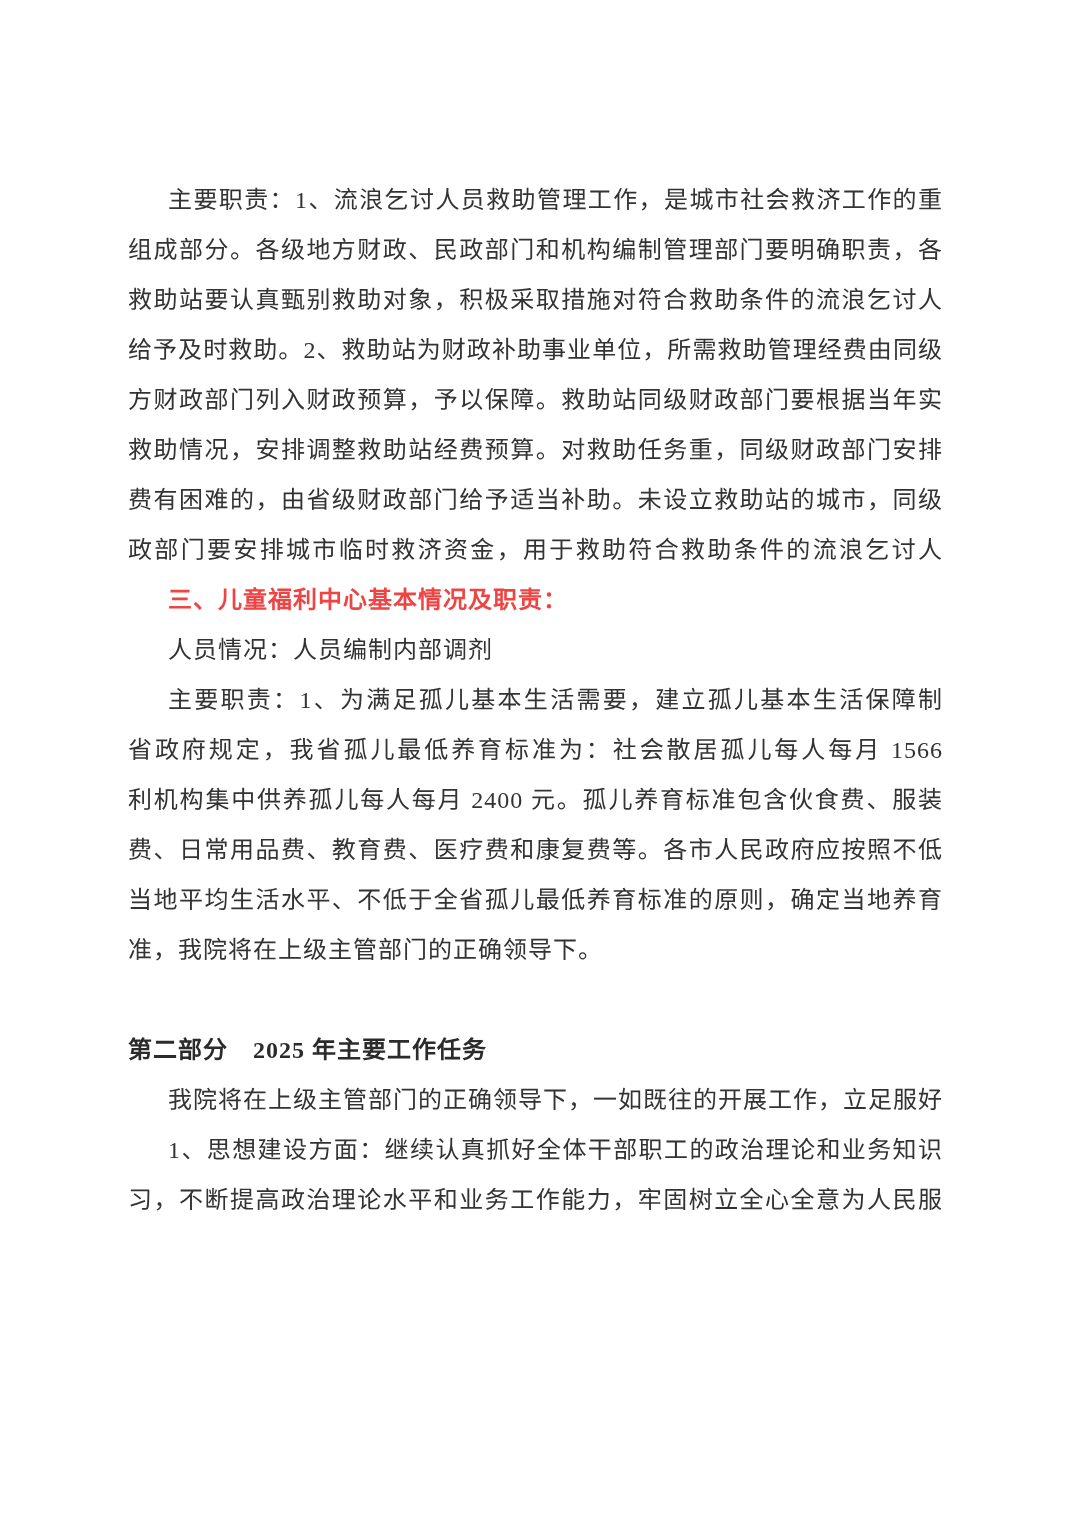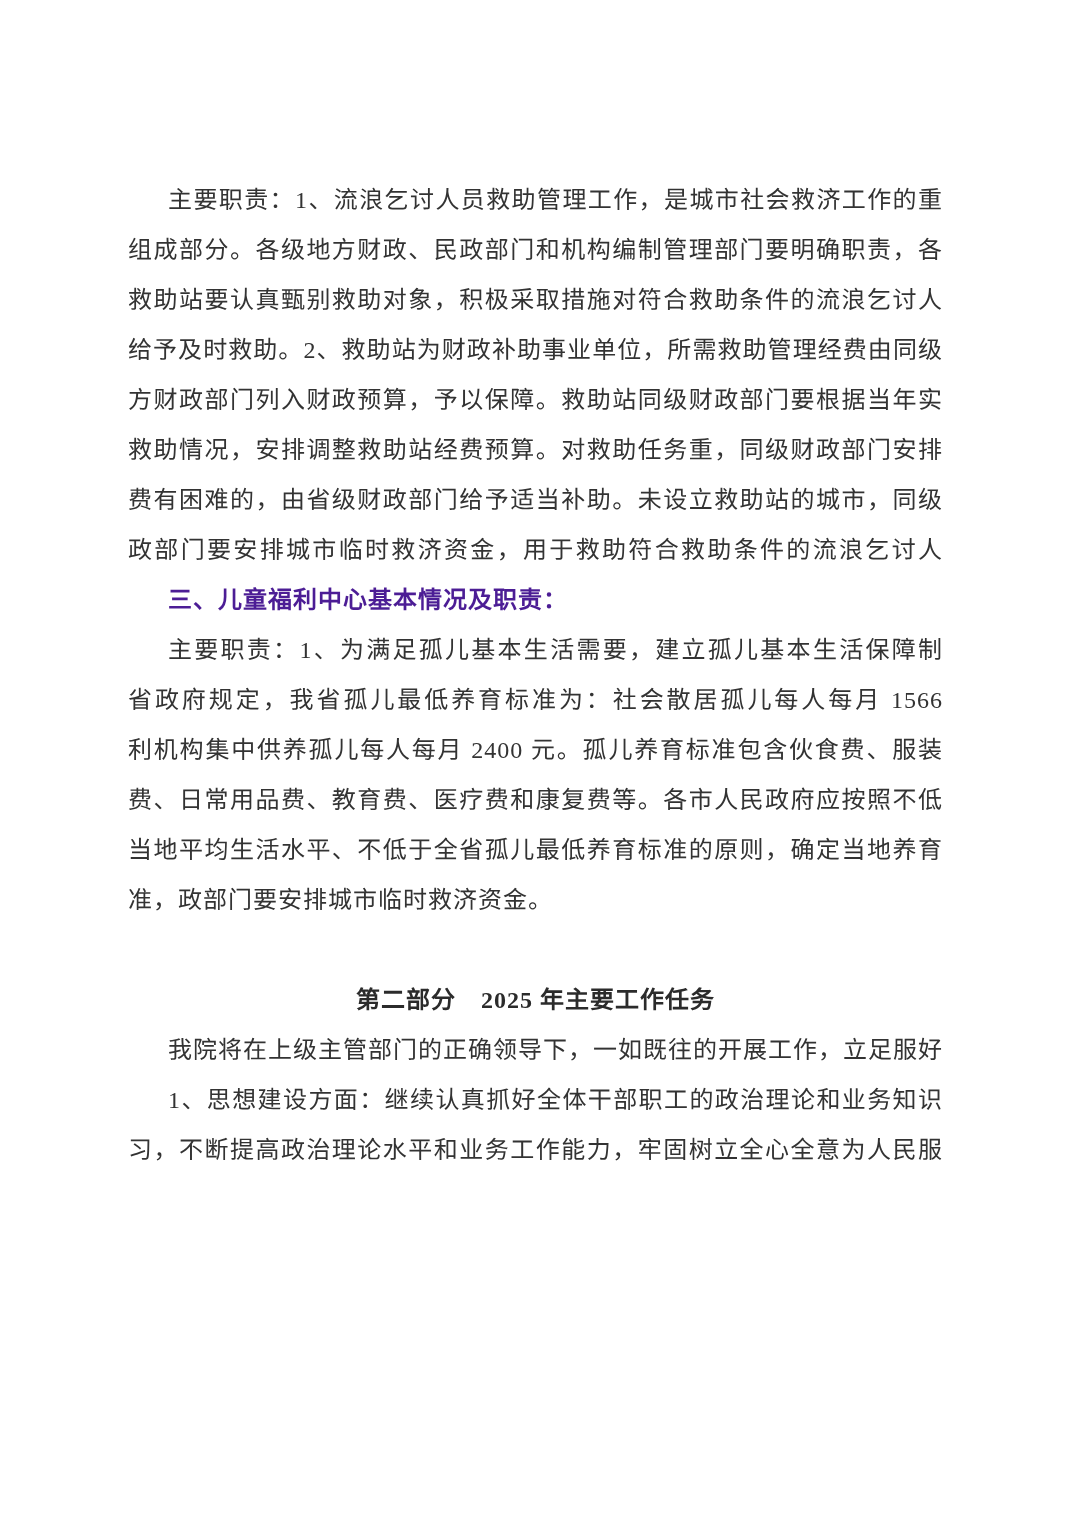--- a/index.html
+++ b/index.html
@@ -35,26 +35,26 @@
   .line.fill {
     text-align: justify;
     text-align-last: justify;
     text-justify: inter-character;
   }
   
   .line.indent { text-indent: 40px; }
 
   .block.heading .line {
     font-weight: bold;
-    color: #4c1d95;
+    color: #ef4444;
     font-family: Liberation Serif, serif;
   }
   .block.centered-heading .line {
     font-weight: bold;
-    text-align: center;
+    text-align: left;
     text-indent: 0;
     color: #2b2b2b;
   }
   .block.spacer { height: 50px; }
 </style>
 </head>
 <body>
 
 <div class="page">
   <div class="doc-body" id="doc-body">
@@ -65,26 +65,29 @@
         <div class="line fill">给予及时救助。2、救助站为财政补助事业单位，所需救助管理经费由同级地</div>
         <div class="line fill">方财政部门列入财政预算，予以保障。救助站同级财政部门要根据当年实际</div>
         <div class="line fill">救助情况，安排调整救助站经费预算。对救助任务重，同级财政部门安排经</div>
         <div class="line fill">费有困难的，由省级财政部门给予适当补助。未设立救助站的城市，同级财</div>
         <div class="line fill">政部门要安排城市临时救济资金，用于救助符合救助条件的流浪乞讨人员。</div>
       </div>
       <div class="block heading">
         <div class="line indent">三、儿童福利中心基本情况及职责：</div>
       </div>
       <div class="block paragraph">
+        <div class="line indent">人员情况：人员编制内部调剂</div>
+      </div>
+      <div class="block paragraph">
         <div class="line indent fill">主要职责：1、为满足孤儿基本生活需要，建立孤儿基本生活保障制度。</div>
         <div class="line fill">省政府规定，我省孤儿最低养育标准为：社会散居孤儿每人每月 1566 元，福</div>
         <div class="line fill">利机构集中供养孤儿每人每月 2400 元。孤儿养育标准包含伙食费、服装被褥</div>
         <div class="line fill">费、日常用品费、教育费、医疗费和康复费等。各市人民政府应按照不低于</div>
         <div class="line fill">当地平均生活水平、不低于全省孤儿最低养育标准的原则，确定当地养育标</div>
-        <div class="line">准，政部门要安排城市临时救济资金。</div>
+        <div class="line">准，我院将在上级主管部门的正确领导下。</div>
       </div>
       <div class="block spacer"></div>
       <div class="block centered-heading">
         <div class="line">第二部分　2025 年主要工作任务</div>
       </div>
       <div class="block paragraph">
         <div class="line indent fill">我院将在上级主管部门的正确领导下，一如既往的开展工作，立足服好务、</div>
       </div>
       <div class="block paragraph">
         <div class="line indent fill">1、思想建设方面：继续认真抓好全体干部职工的政治理论和业务知识学</div>

